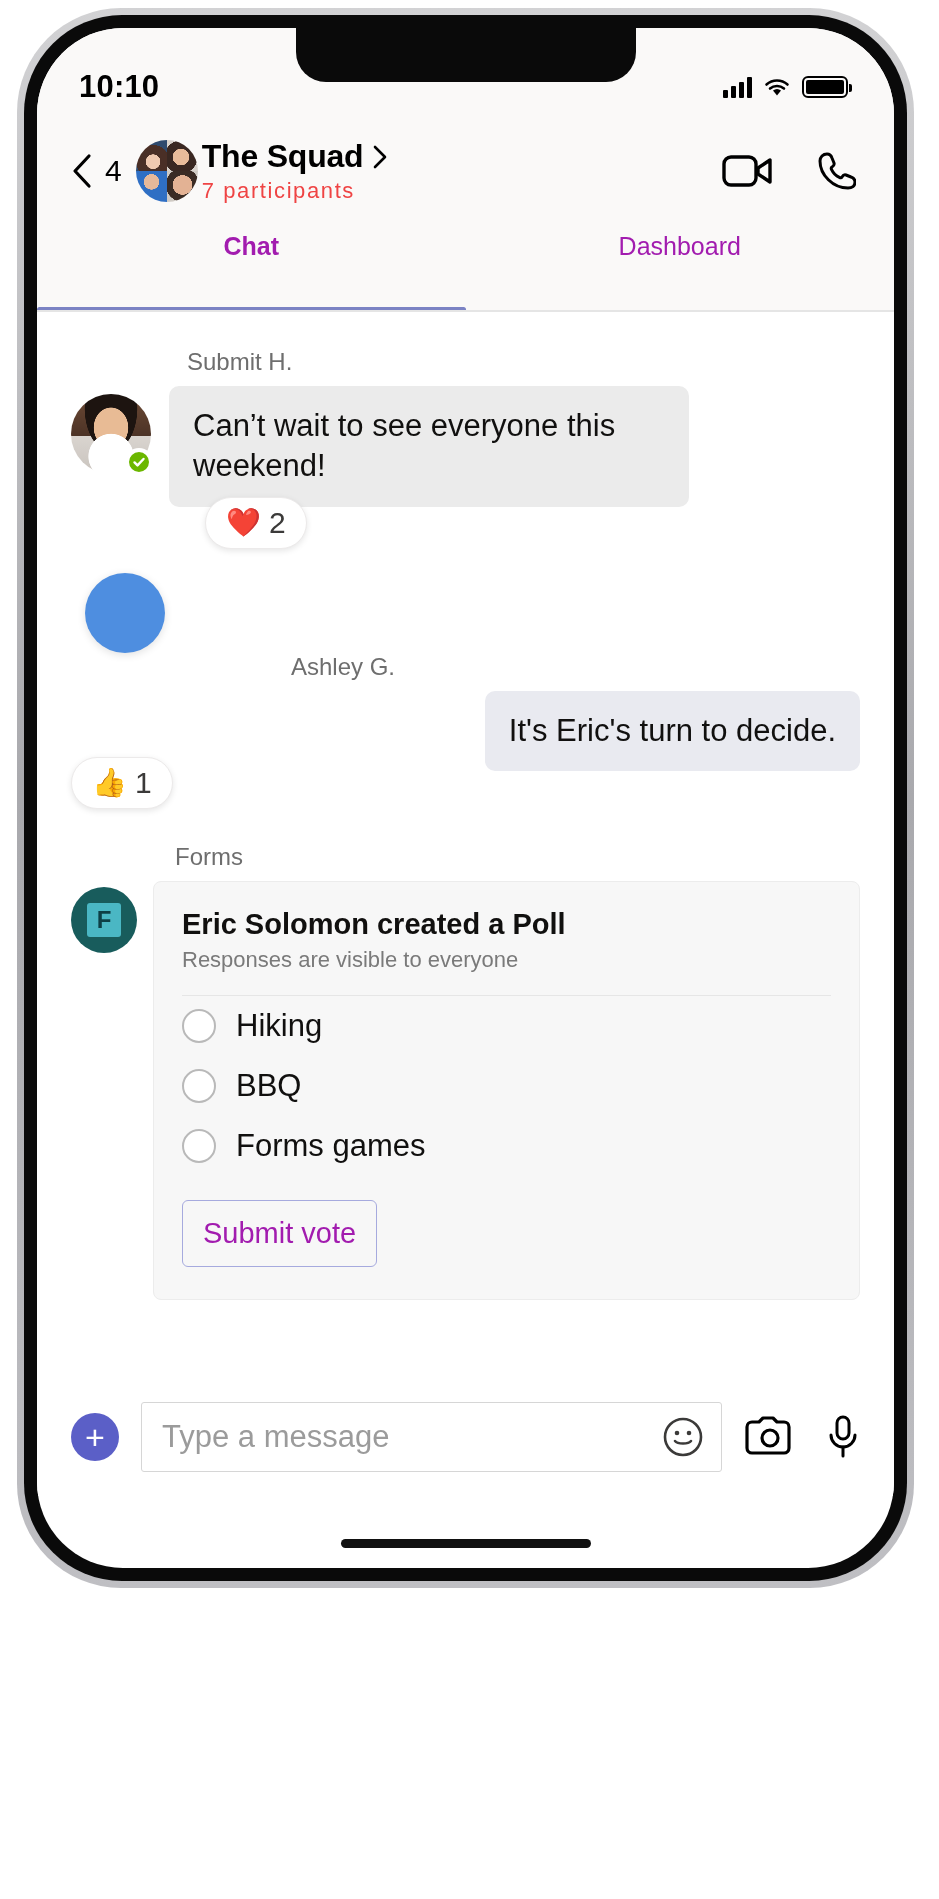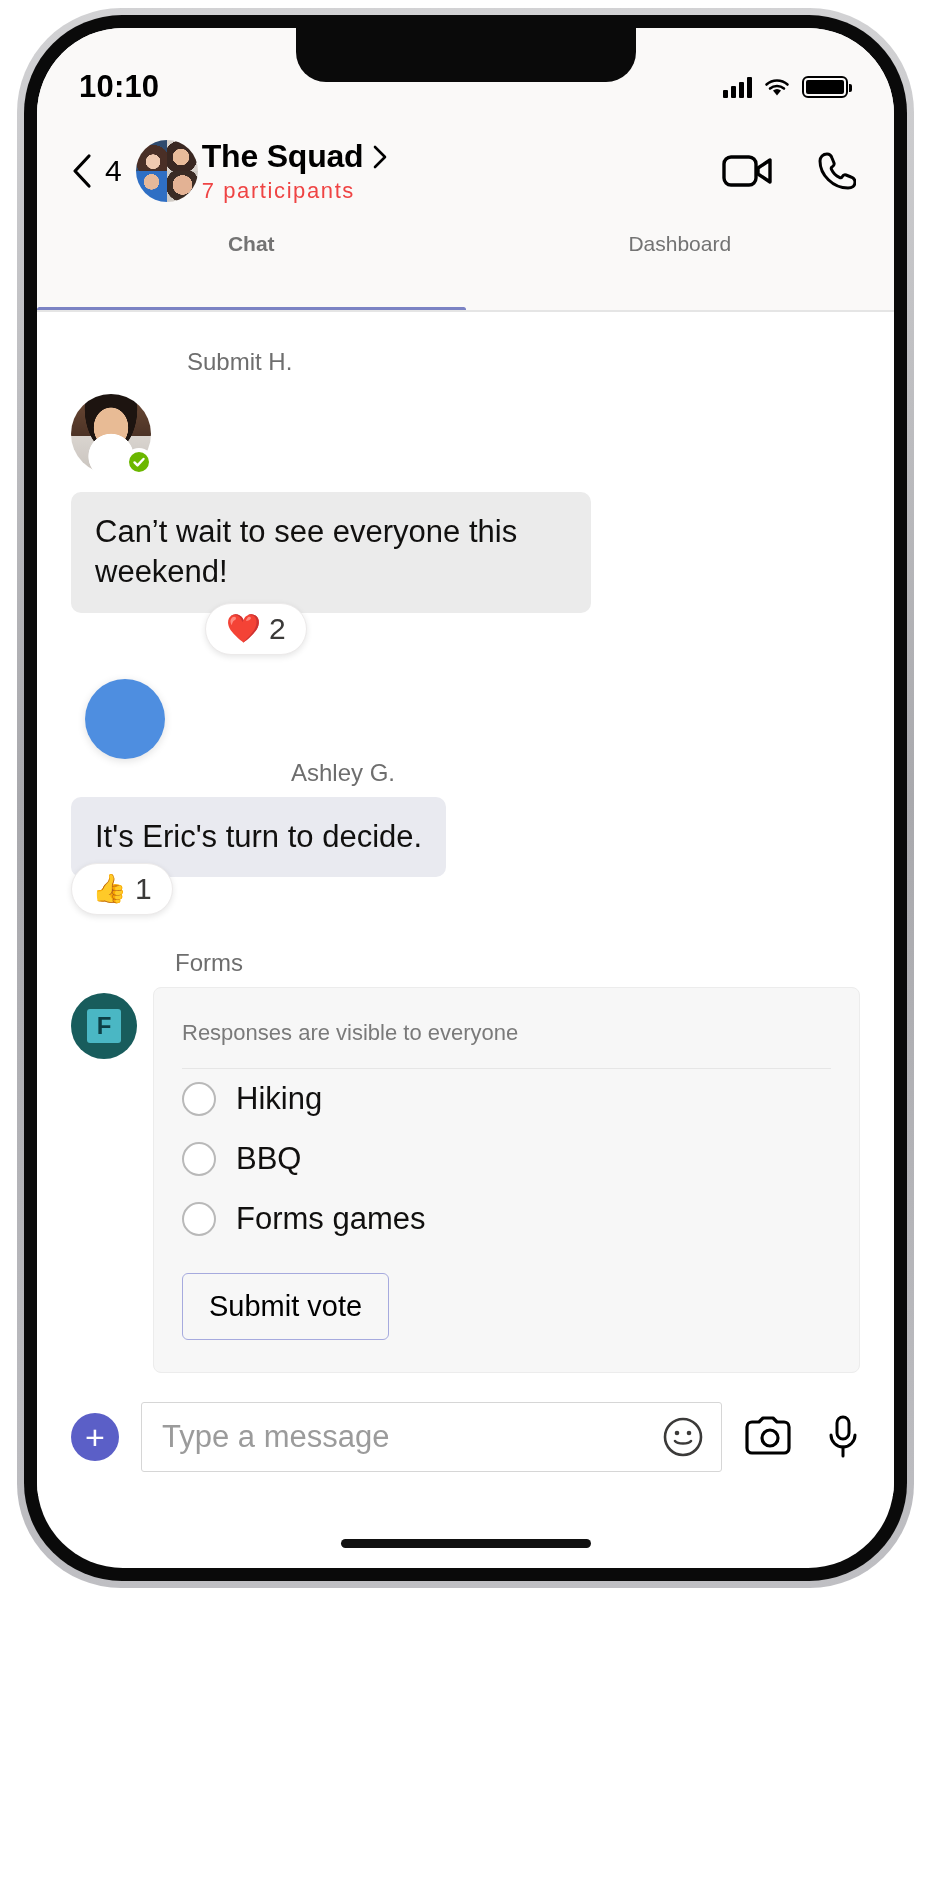--- a/index.html
+++ b/index.html
@@ -97,21 +97,21 @@
 
   
   .tabs {
     position: absolute; top: 188px; left: 0; right: 0; height: 96px;
     background: #faf9f8;
     display: flex; z-index: 20;
   }
   .tab {
     flex: 1; display: flex; align-items: flex-start; justify-content: center;
     padding-top: 16px;
-    font-size: 21px; color: #737373;
+    font-size: 25px; color: #a21caf;
     position: relative;
   }
   .tab.active { font-weight: 700; }
   .tab.active::after {
     content: ""; position: absolute; bottom: 0; left: 0; right: 0;
     height: 5px; background: #7b83c4; border-radius: 3px;
   }
   .tabs::after {
     content: ""; position: absolute; bottom: 0; left: 0; right: 0;
     height: 2px; background: #e5e5e5;
@@ -121,21 +121,21 @@
   .messages {
     position: absolute; top: 284px; left: 0; right: 0; bottom: 150px;
     background: #ffffff;
     padding: 36px 34px 0 34px;
     overflow: hidden;
   }
   .sender { font-size: 24px; color: #6e6e6e; margin-bottom: 10px; }
   .sender.left { margin-left: 116px; }
   .sender.right { text-align: left; margin-left: 220px; }
 
-  .msg-row { display: flex; align-items: flex-start; gap: 18px; flex-direction: column; }
+  .msg-row { display: flex; align-items: flex-start; gap: 18px; }
   .msg-row.right { justify-content: flex-end; }
   .avatar-wrap { position: relative; width: 80px; height: 80px; flex-shrink: 0; margin-top: 8px; }
   .avatar-img {
     width: 80px; height: 80px; border-radius: 50%;
     background:
       radial-gradient(circle at 50% 78%, #ffffff 0 30%, rgba(255,255,255,0) 31%),
       radial-gradient(ellipse at 50% 42%, #e8bb95 0 30%, rgba(0,0,0,0) 31%),
       radial-gradient(ellipse at 50% 18%, #1d1410 0 46%, rgba(0,0,0,0) 47%),
       linear-gradient(180deg,#6d4a35 0%,#4c3326 52%,#d9d4cf 53%,#c9c3bd 100%);
     overflow: hidden;
@@ -194,21 +194,21 @@
   .poll-creator { font-size: 29px; font-weight: 700; color: #11100f; }
   .poll-sub { font-size: 22px; color: #7a7a7a; margin-top: 6px; padding-bottom: 22px;
               border-bottom: 1px solid #e6e6e6; }
   .poll-question { font-size: 33px; font-weight: 700; color: #000; margin: 26px 0 18px; }
   .poll-option { display: flex; align-items: center; gap: 20px; padding: 12px 0; }
   .radio { width: 34px; height: 34px; border-radius: 50%; border: 2.5px solid #b9b9b9; background:#fff; flex-shrink: 0; }
   .poll-option span { font-size: 31px; color: #11100f; }
   .submit-btn {
     margin-top: 24px; display: inline-block;
     border: 1px solid #a6aade; border-radius: 6px;
-    padding: 16px 26px; font-size: 29px; color: #000000;
+    padding: 16px 20px; font-size: 29px; color: #a21caf;
     background: transparent;
     font-family: "Liberation Sans", sans-serif;
   }
 
   
   .composer {
     position: absolute; left: 0; right: 0; bottom: 72px; height: 118px;
     background: #ffffff;
     display: flex; align-items: center; gap: 22px;
     padding: 0 34px;
@@ -341,20 +341,21 @@
               <span>1</span>
             </div>
           </div>
 
           <div class="app-label">Forms</div>
           <div class="card-row">
             <div class="forms-icon">
               <div class="glyph">F</div>
             </div>
             <div class="poll-card">
+              <div class="poll-creator">Eric Solomon created a Poll</div>
               <div class="poll-sub">Responses are visible to everyone</div>
 
               <div class="poll-option">
                 <div class="radio"></div>
                 <span>Hiking</span>
               </div>
               <div class="poll-option">
                 <div class="radio"></div>
                 <span>BBQ</span>
               </div>

